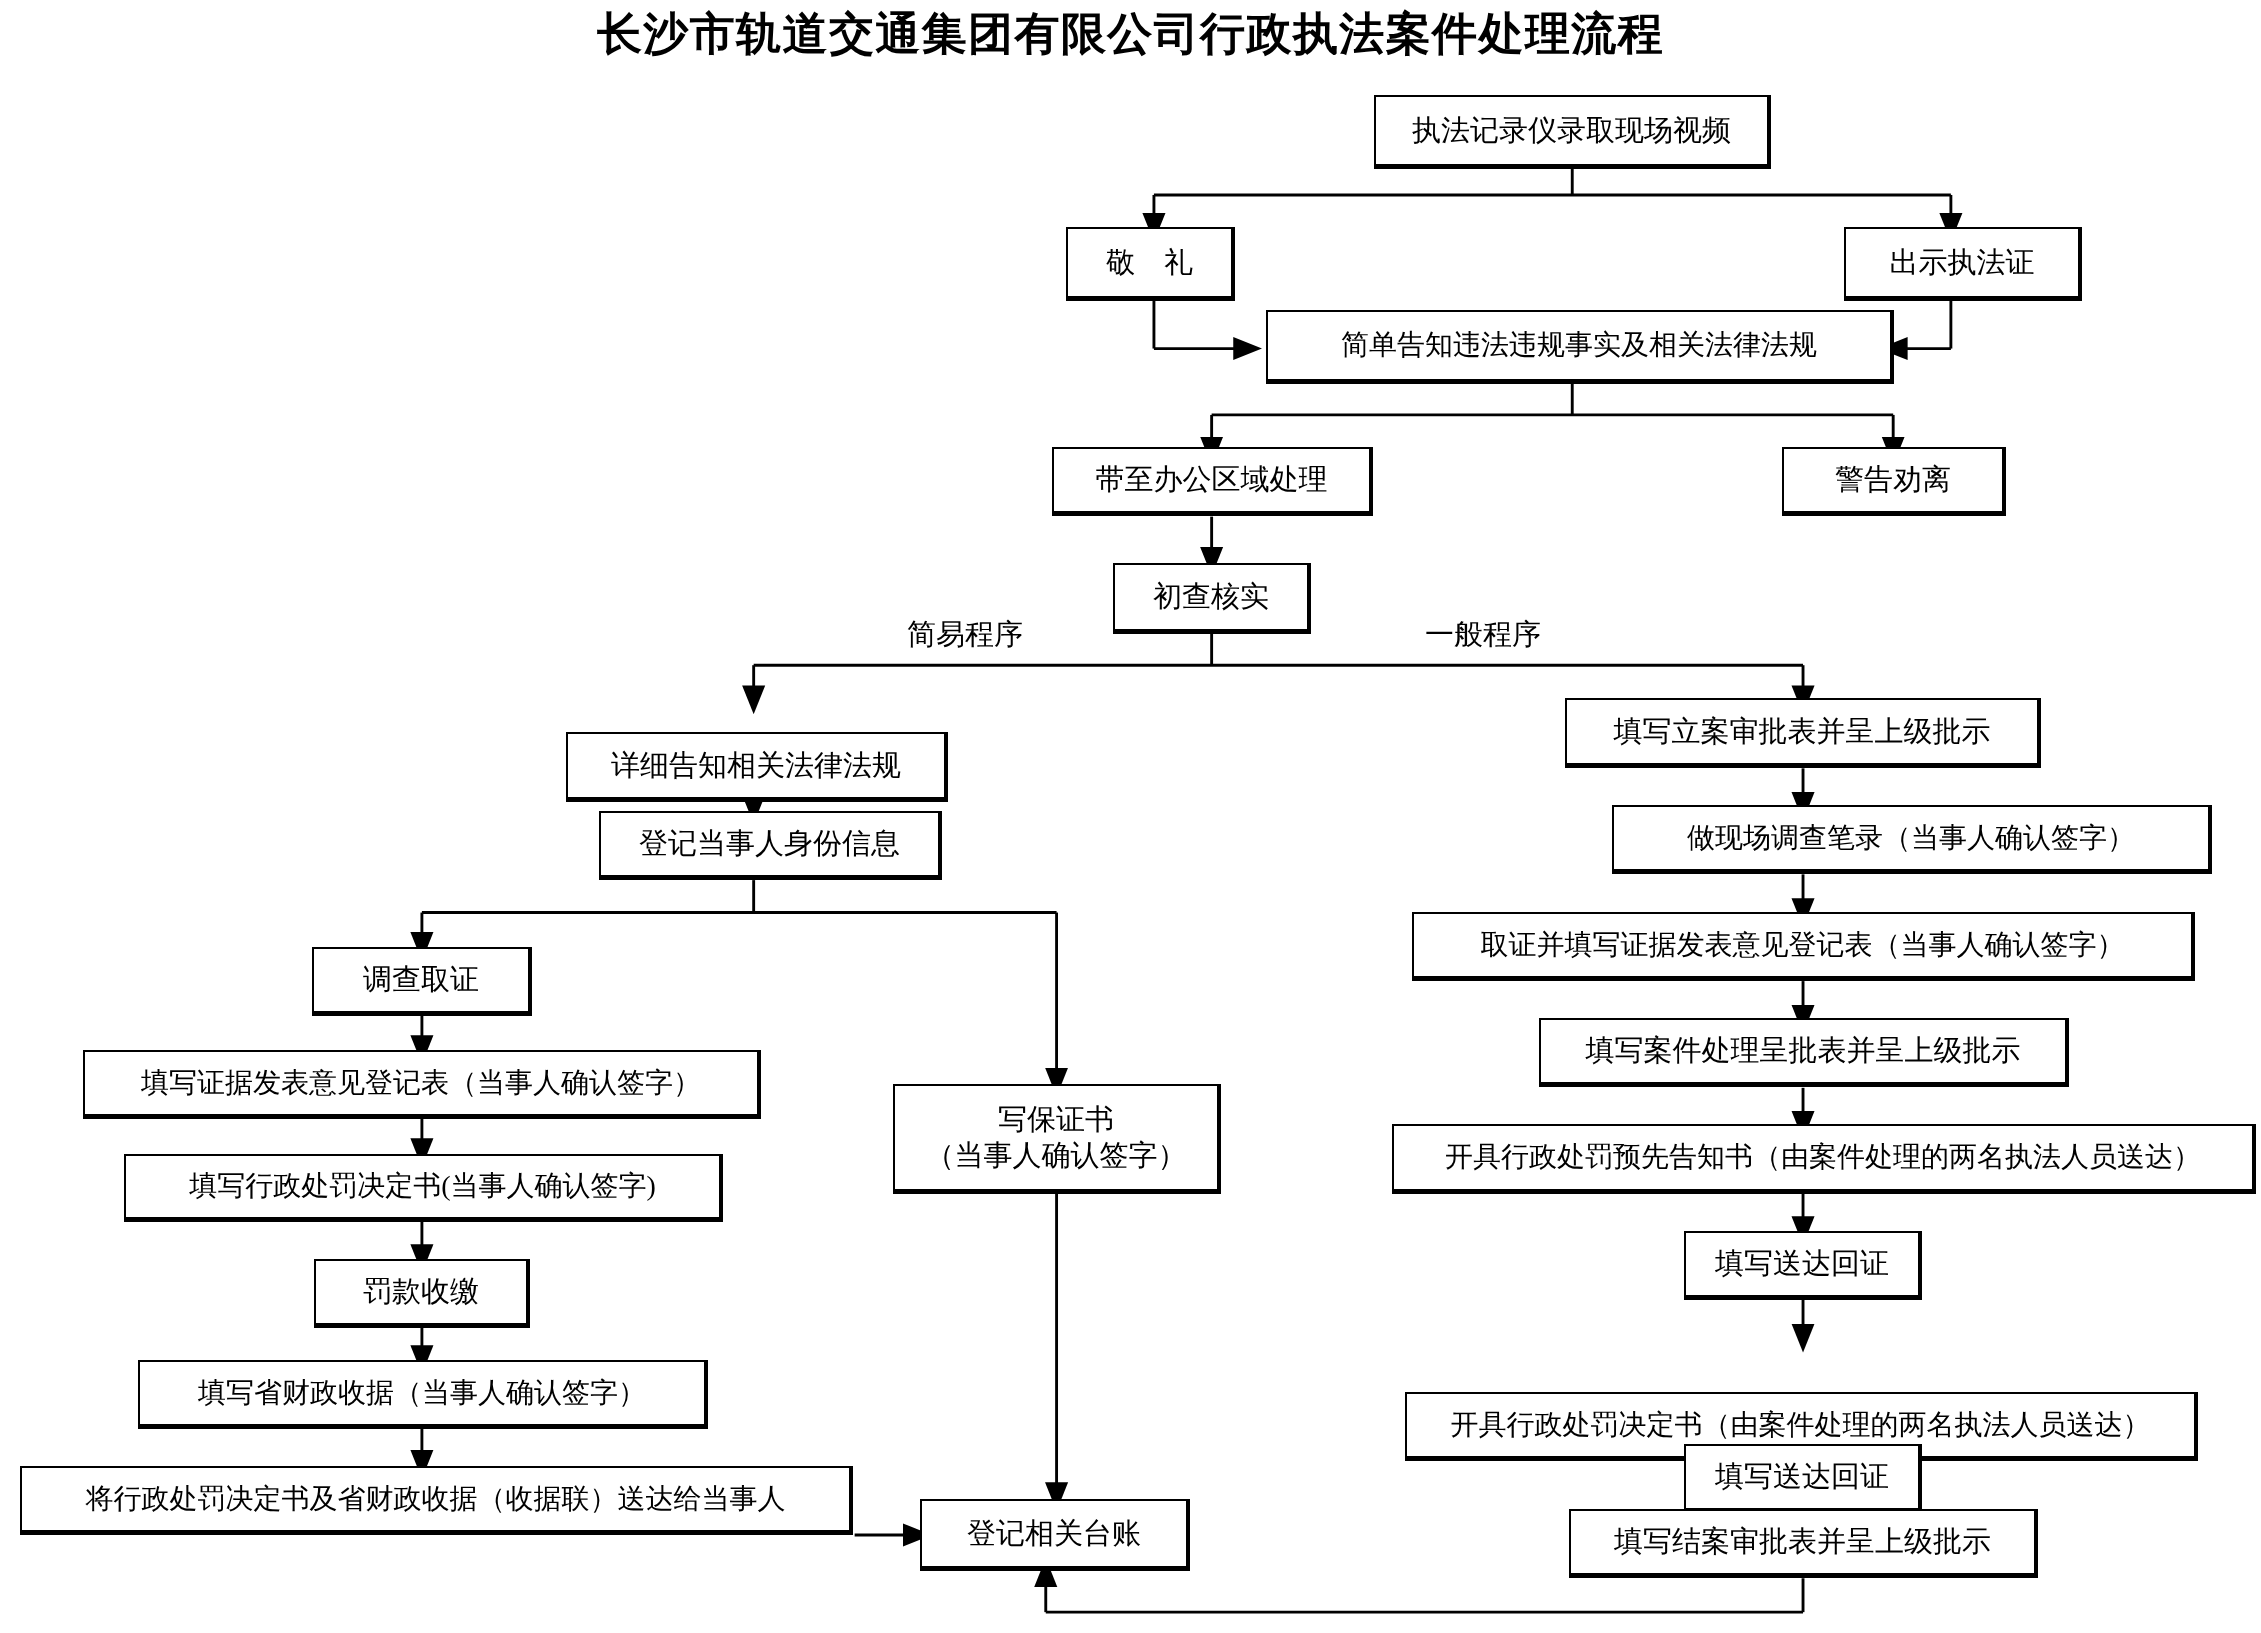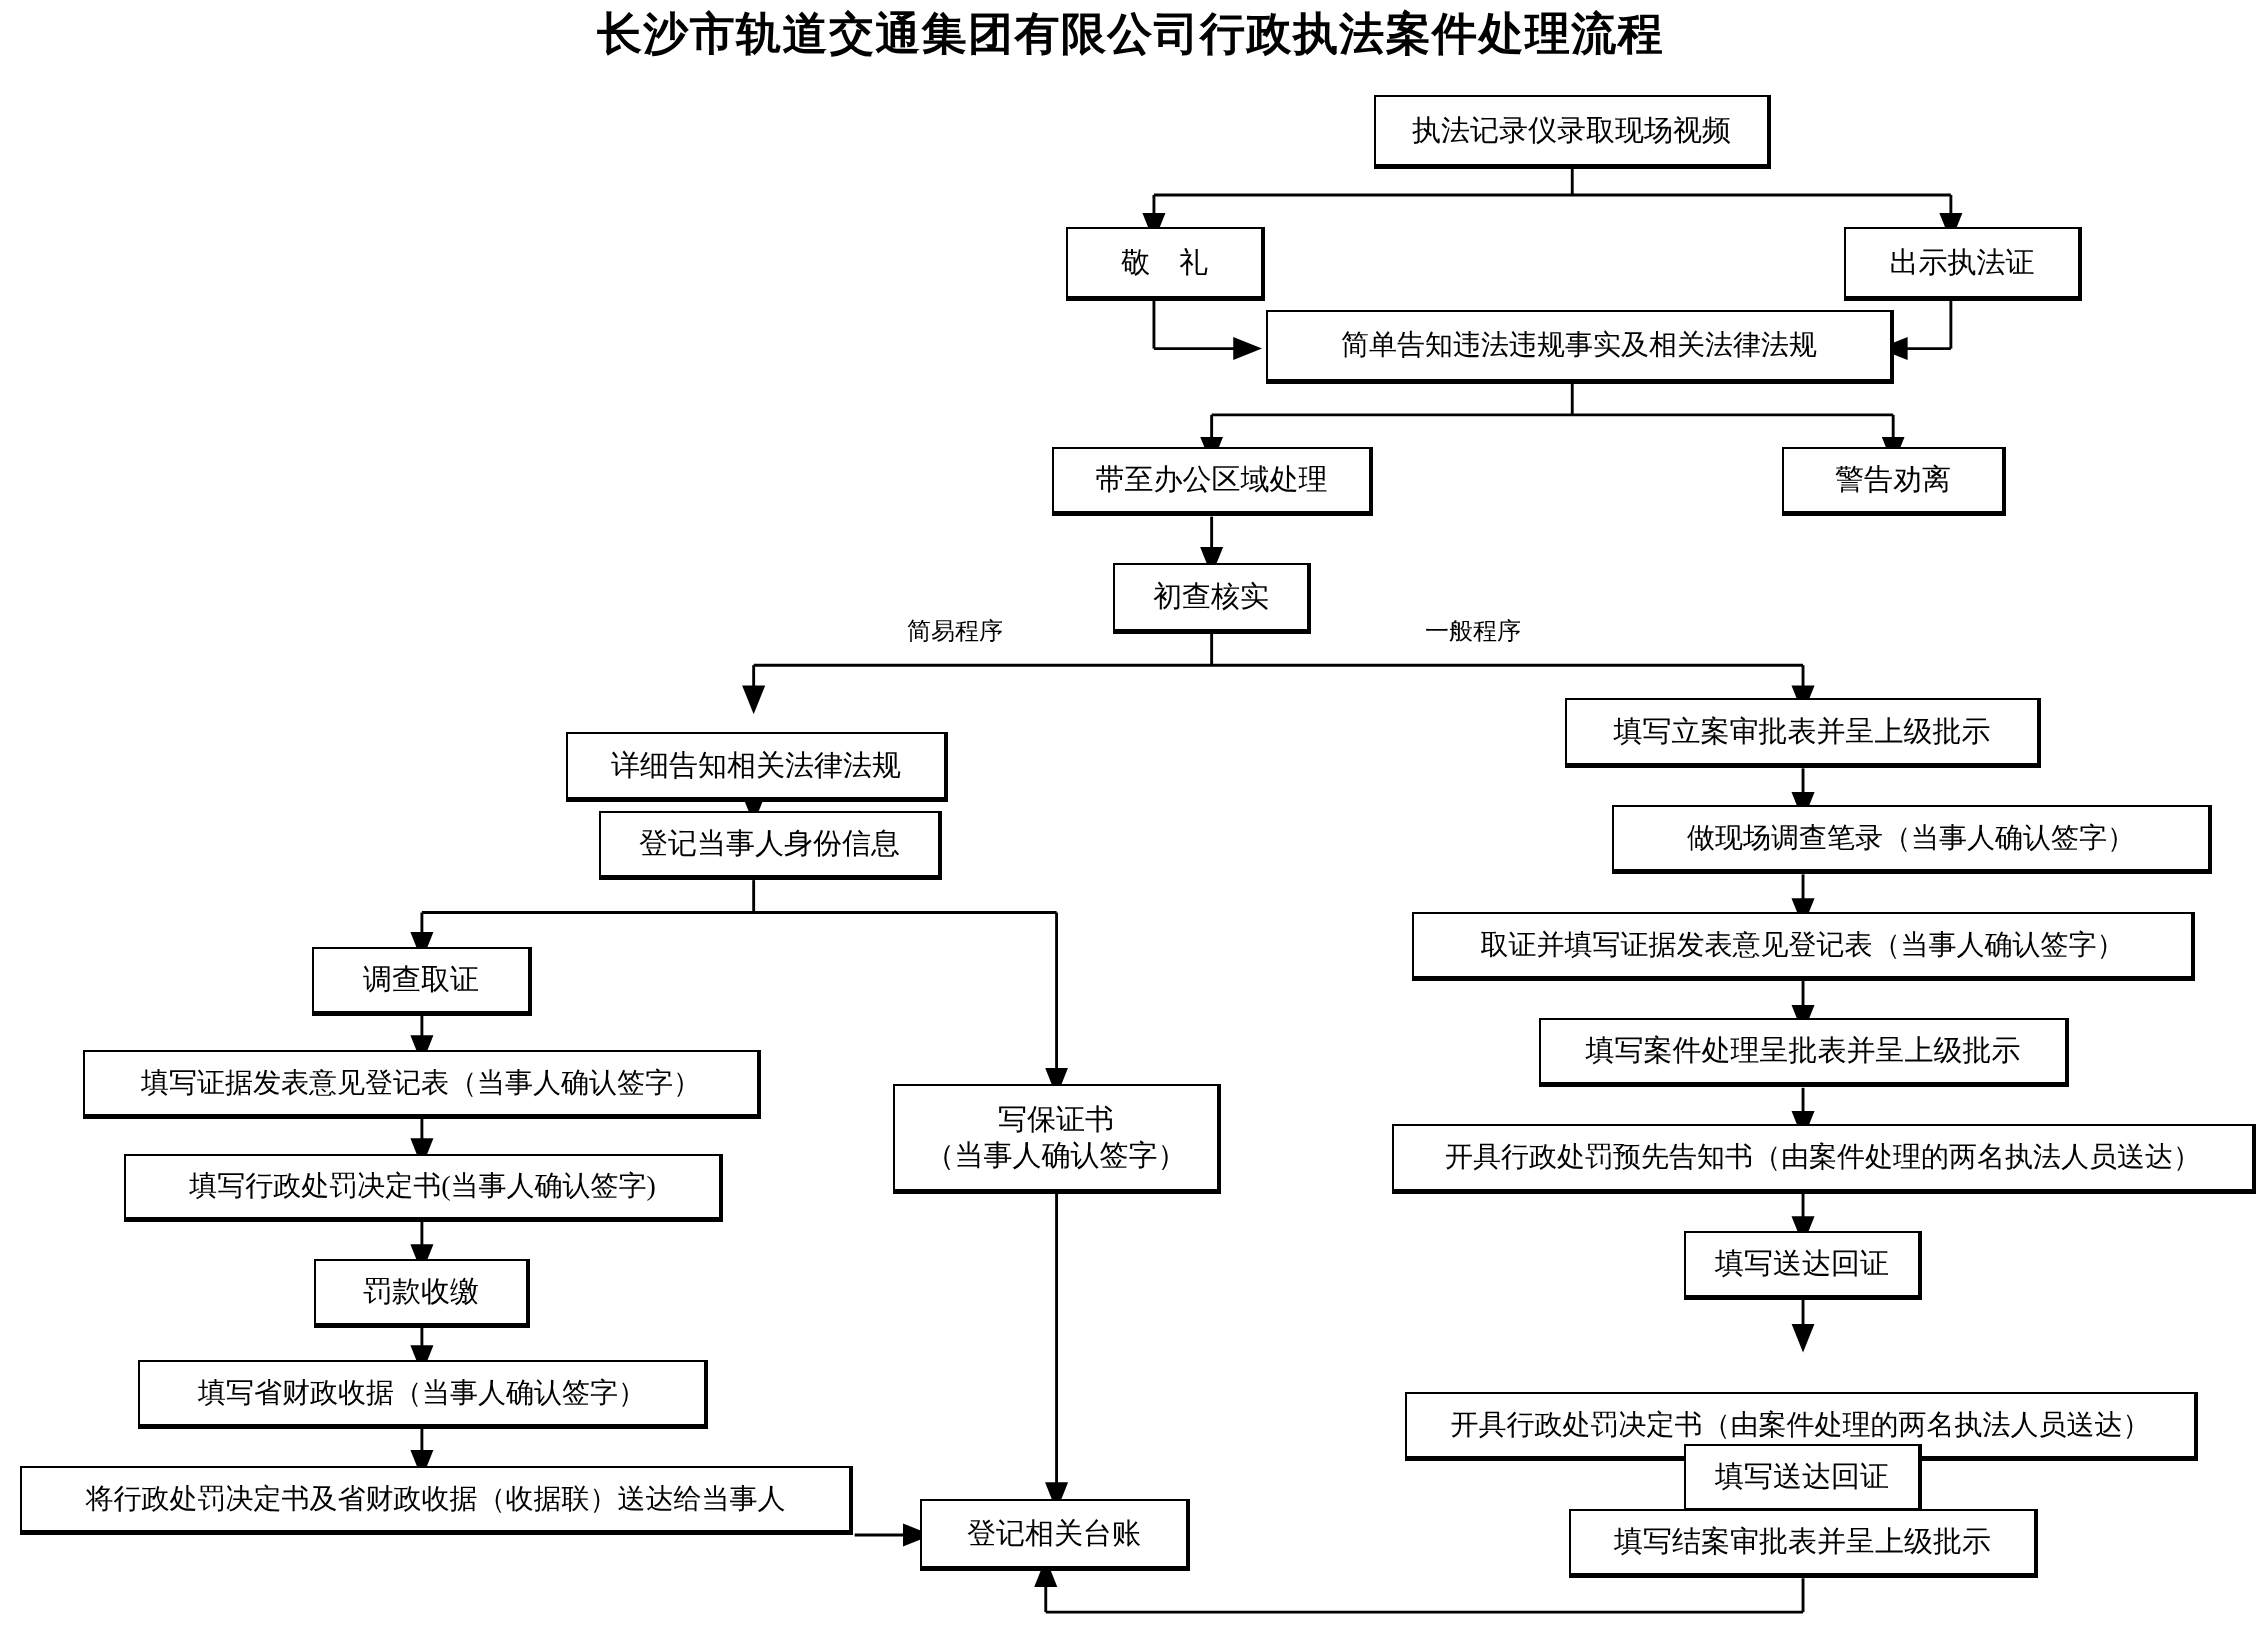--- a/index.html
+++ b/index.html
@@ -9,21 +9,21 @@
   #wires{position:absolute;left:0;top:0;width:2261px;height:1634px;}
   .title{position:absolute;left:0;top:4.3px;width:2261px;text-align:center;
          font-size:45px;font-weight:bold;letter-spacing:1.4px;color:#000;
          font-family:"Liberation Sans","DejaVu Sans",sans-serif;}
   .node{position:absolute;box-sizing:border-box;background:#fff;
         border:2.2px solid #000;border-bottom-width:5.8px;border-right-width:4.3px;
         display:flex;align-items:center;justify-content:center;text-align:center;
         color:#000;line-height:1.22;}
   .node .tx{display:block;padding:0 7.2px;font-size:29px;white-space:pre-line;}
   .wide .tx{font-size:28px;}
-  .edgelabel{position:absolute;font-size:24px;color:#000;white-space:nowrap;}
+  .edgelabel{position:absolute;font-size:29px;color:#000;white-space:nowrap;}
 </style>
 </head>
 <body>
 
 <div id="canvas">
 
   <div class="title">长沙市轨道交通集团有限公司行政执法案件处理流程</div>
 
   <svg id="wires" viewBox="0 0 3135 2265" xmlns="http://www.w3.org/2000/svg">
     <defs>
@@ -83,21 +83,21 @@
       <path d="M2500,2188 L2500,2235"></path>
       <path d="M2500,2235 L1450,2235"></path>
       <path d="M1450,2235 L1450,2180" marker-end="url(#ah)"></path>
     </g>
   </svg>
 
   <div class="node" style="left:1374px;top:87px;width:397px;height:74px;margin-top:8px;">
     <span class="tx">执法记录仪录取现场视频</span>
   </div>
 
-  <div class="node" style="left:1066px;top:227px;width:199px;height:74px;">
+  <div class="node" style="left:1066px;top:227px;width:169px;height:74px;">
     <span class="tx">敬　礼</span>
   </div>
 
   <div class="node" style="left:1844px;top:227px;width:238px;height:74px;">
     <span class="tx">出示执法证</span>
   </div>
 
   <div class="node wide" style="left:1266px;top:310px;width:628px;height:74px;">
     <span class="tx">简单告知违法违规事实及相关法律法规</span>
   </div>

